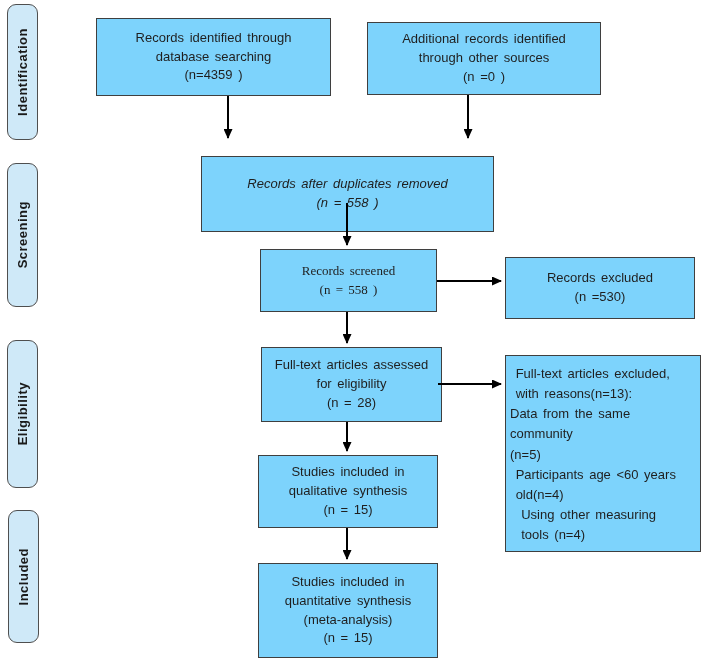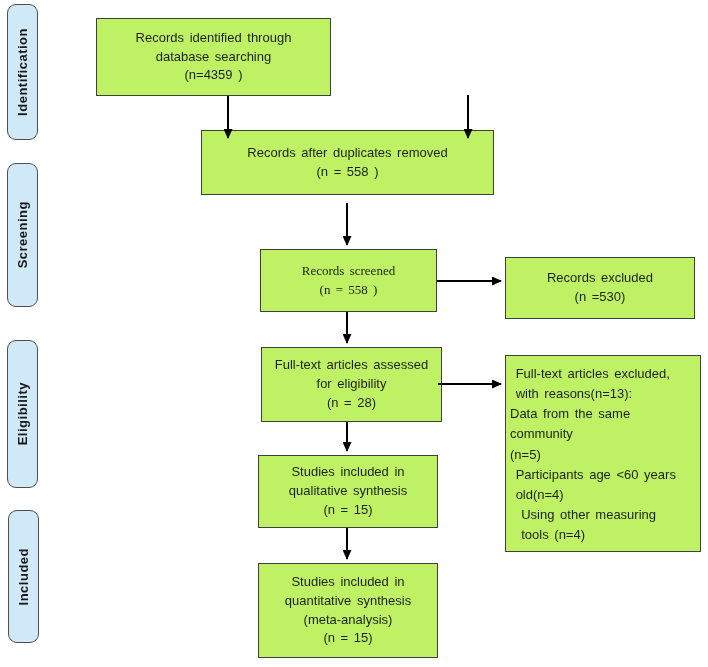--- a/index.html
+++ b/index.html
@@ -26,21 +26,21 @@
     writing-mode: vertical-rl;
     transform: rotate(180deg);
     font-weight: bold;
     font-size: 13px;
     letter-spacing: 0.5px;
     color: #1a1a1a;
     white-space: nowrap;
   }
   .fbox {
     position: absolute;
-    background: #bef264;
+    background: #7dd3fc;
     border: 1.6px solid #3f3f3f;
     box-sizing: border-box;
     display: flex;
     align-items: center;
     justify-content: center;
     text-align: center;
     font-size: 13px;
     line-height: 1.45;
     word-spacing: 2px;
     white-space: pre-line;
@@ -75,22 +75,25 @@
     <span class="vtext">Eligibility</span>
   </div>
   <div class="stage" style="left:8px; top:510px; width:31px; height:133px;">
     <span class="vtext">Included</span>
   </div>
 
   <div class="fbox" style="left:96px; top:18px; width:235px; height:78px;">Records identified through
 database searching
 (n=4359 )</div>
 
+  <div class="fbox" style="left:367px; top:22px; width:234px; height:73px;">Additional records identified
+through other sources
+(n =0 )</div>
 
-  <div class="fbox" style="left:201px; top:130px; width:293px; height:65px;">Records after duplicates removed
+  <div class="fbox" style="left:201px; top:156px; width:293px; height:76px;font-style:italic;">Records after duplicates removed
 (n = 558  )</div>
 
   <div class="fbox" style="left:260px; top:249px; width:177px; height:63px;font-family:Liberation Serif, serif;">Records screened
 (n = 558  )</div>
 
   <div class="fbox" style="left:505px; top:257px; width:190px; height:62px;">Records excluded
 (n =530)</div>
 
   <div class="fbox" style="left:261px; top:347px; width:181px; height:75px;">Full-text articles assessed
 for eligibility

